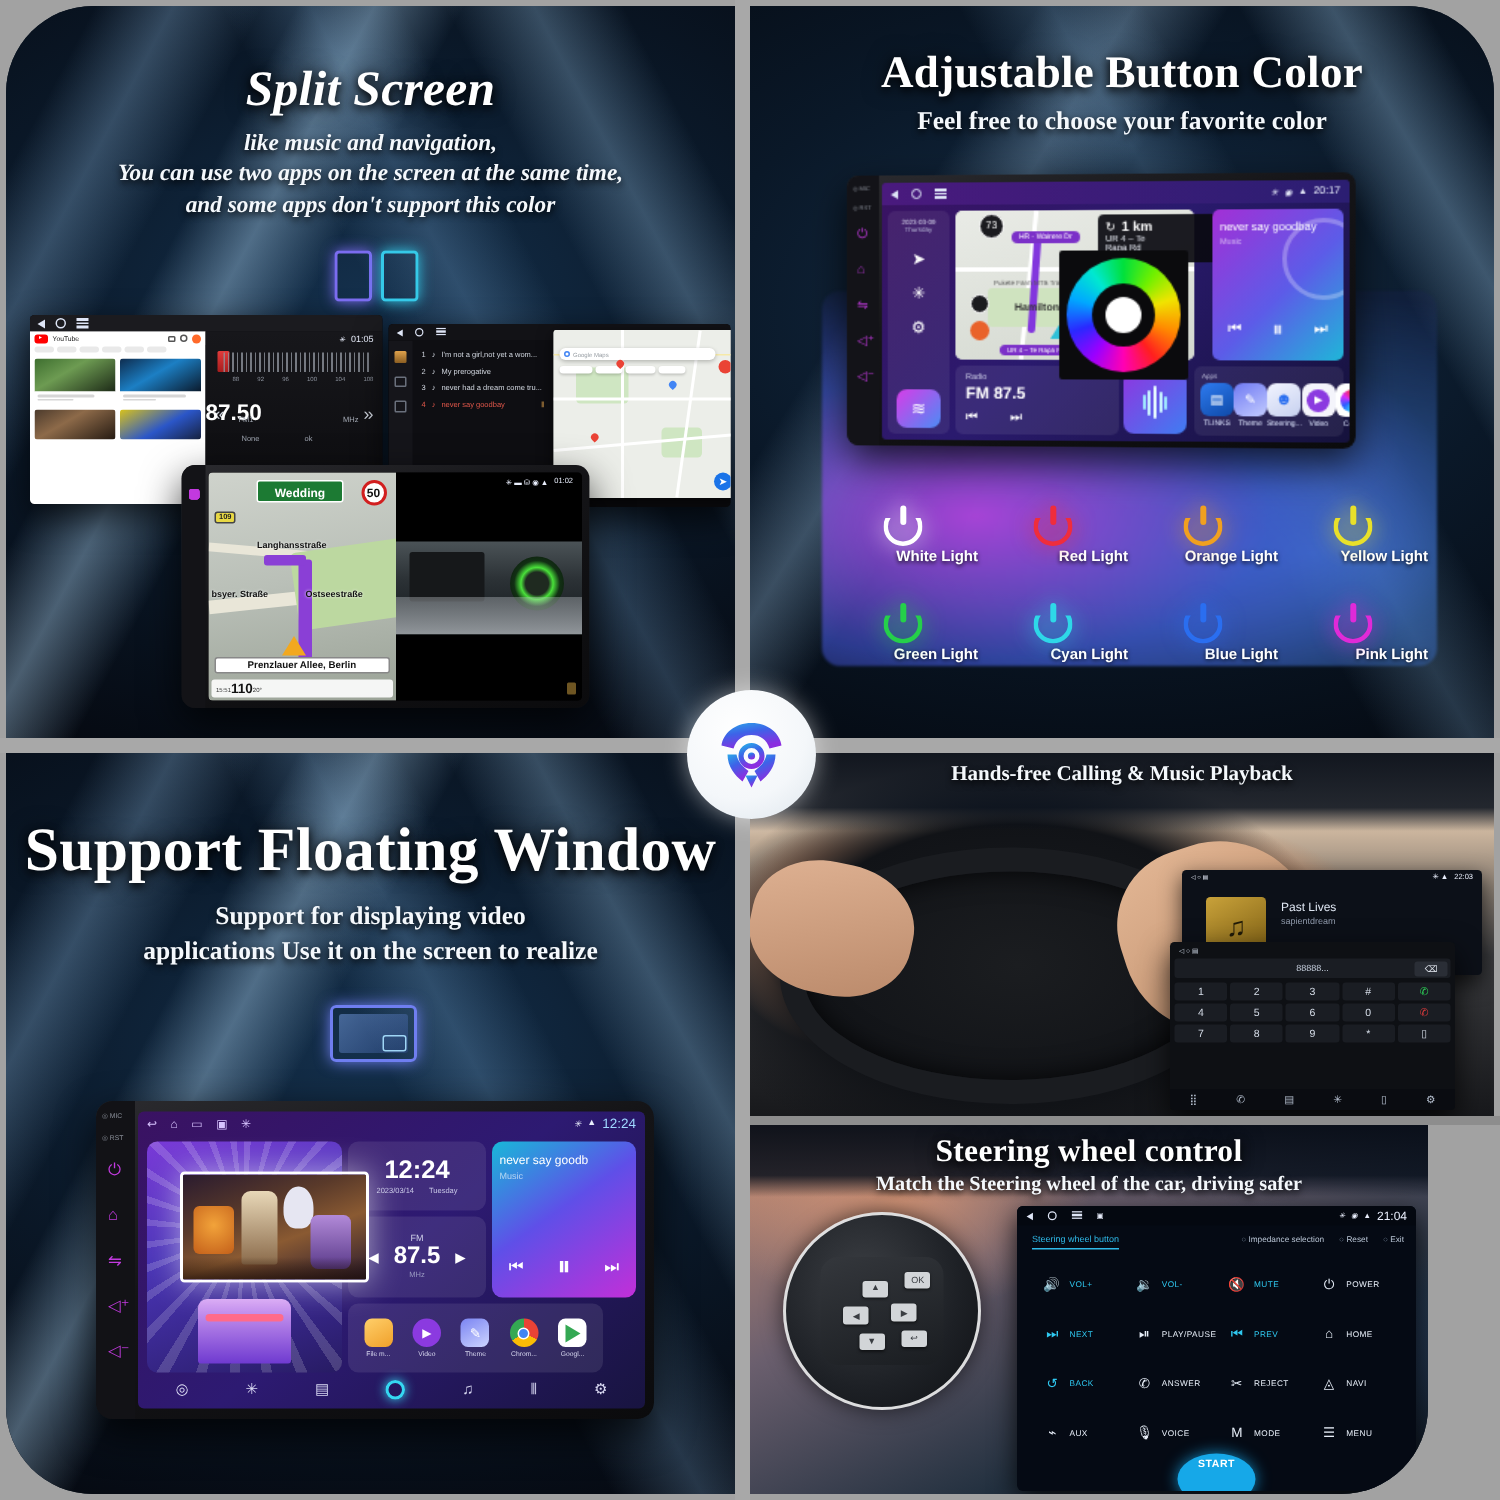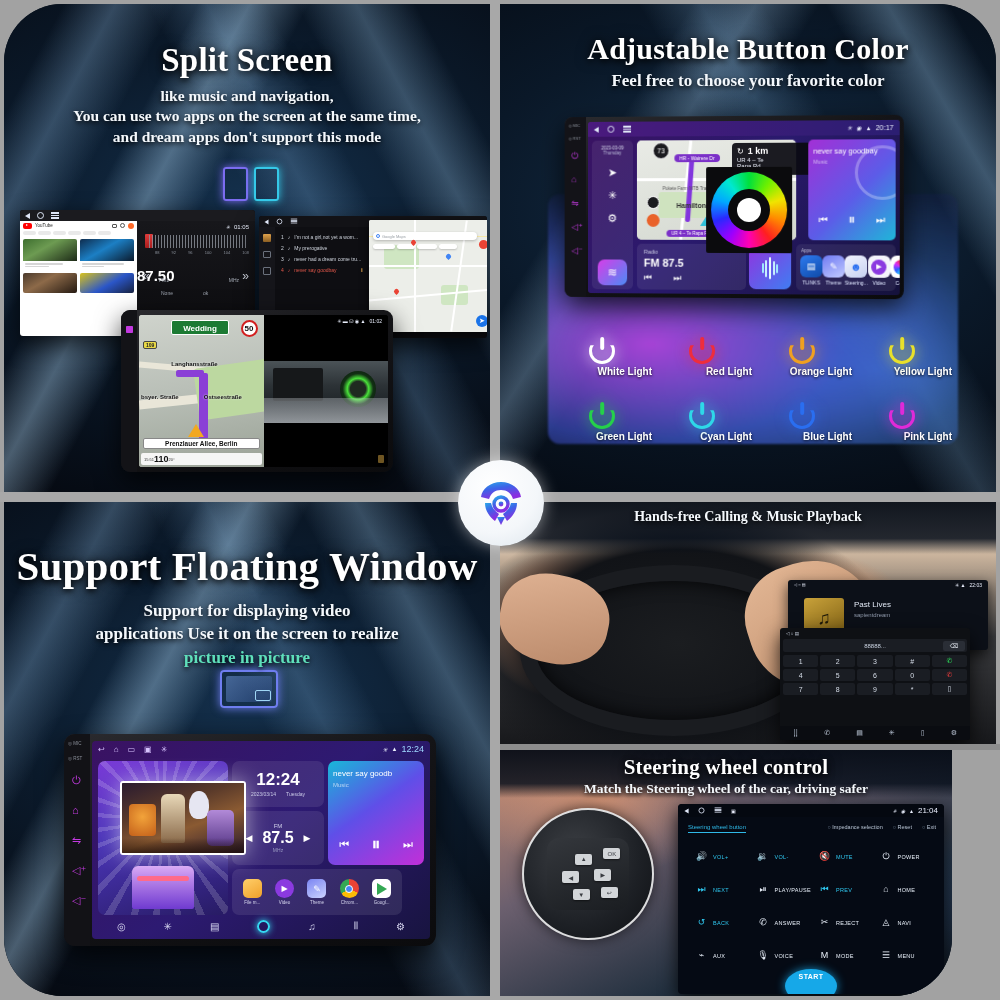--- a/index.html
+++ b/index.html
@@ -219,26 +219,26 @@
   .swbtn { position:absolute; background:#d2d5d8; border-radius:2px; box-shadow:0 1px 2px rgba(0,0,0,.5); display:flex;align-items:center;justify-content:center;font-size:6px;color:#3a3d42; }
 </style>
 </head>
 <body>
 
 <div class="poster">
 
   <div class="panel" id="panel-split">
     <div class="bg-sheen"></div>
 
-    <div class="head" style="top:38px;">
+    <div class="head" style="top:38px;font-style:italic;">
       <div class="h-title" style="font-size:33px;">Split Screen</div>
       <div class="h-sub" style="font-size:15.5px;margin-top:7px;line-height:1.32;">
         <div>like music and navigation,</div>
         <div>You can use two apps on the screen at the same time,</div>
-        <div>and dream apps don't support this mode</div>
+        <div>and some apps don't support this color</div>
       </div>
     </div>
 
     <div style="position:absolute;left:219px;top:163px;width:56px;height:34px;z-index:5;">
       <div style="position:absolute;left:0;top:0;width:25px;height:34px;border:2.5px solid #7b6cf0;border-radius:3px;box-shadow:0 0 9px #7b6cf0;"></div>
       <div style="position:absolute;right:0;top:0;width:25px;height:34px;border:2.5px solid #35c9e8;border-radius:3px;box-shadow:0 0 9px #35c9e8;"></div>
     </div>
 
     <div class="ss" style="left:16px;top:206px;width:235px;height:126px;background:#0d0d10;">
       <div class="ss-chrome">
@@ -649,21 +649,20 @@
   </div>
 
   <div class="panel" id="panel-float">
     <div class="bg-sheen"></div>
 
     <div class="head" style="top:40px;">
       <div class="h-title" style="font-size:41px;">Support Floating Window</div>
       <div class="h-sub" style="font-size:17px;margin-top:9px;line-height:1.38;">
         <div>Support for displaying video</div>
         <div>applications Use it on the screen to realize</div>
-        <div class="h-accent">picture in picture</div>
       </div>
     </div>
 
     <div style="position:absolute;left:216px;top:168px;width:58px;height:38px;border:2.5px solid #6f7ef0;border-radius:4px;box-shadow:0 0 10px #6f7ef0;z-index:5;">
       <div style="position:absolute;inset:4px;background:linear-gradient(135deg,rgba(120,160,230,.5),rgba(60,90,180,.25));border-radius:2px;"></div>
       <div style="position:absolute;right:5px;bottom:5px;width:16px;height:11px;border:1.5px solid #9fd6f5;border-radius:2px;"></div>
     </div>
 
     <div class="unit" style="left:60px;top:232px;width:372px;height:212px;border-radius:11px;z-index:3;">
       <div style="position:absolute;left:0;top:0;width:26px;bottom:0;background:#121216;">

